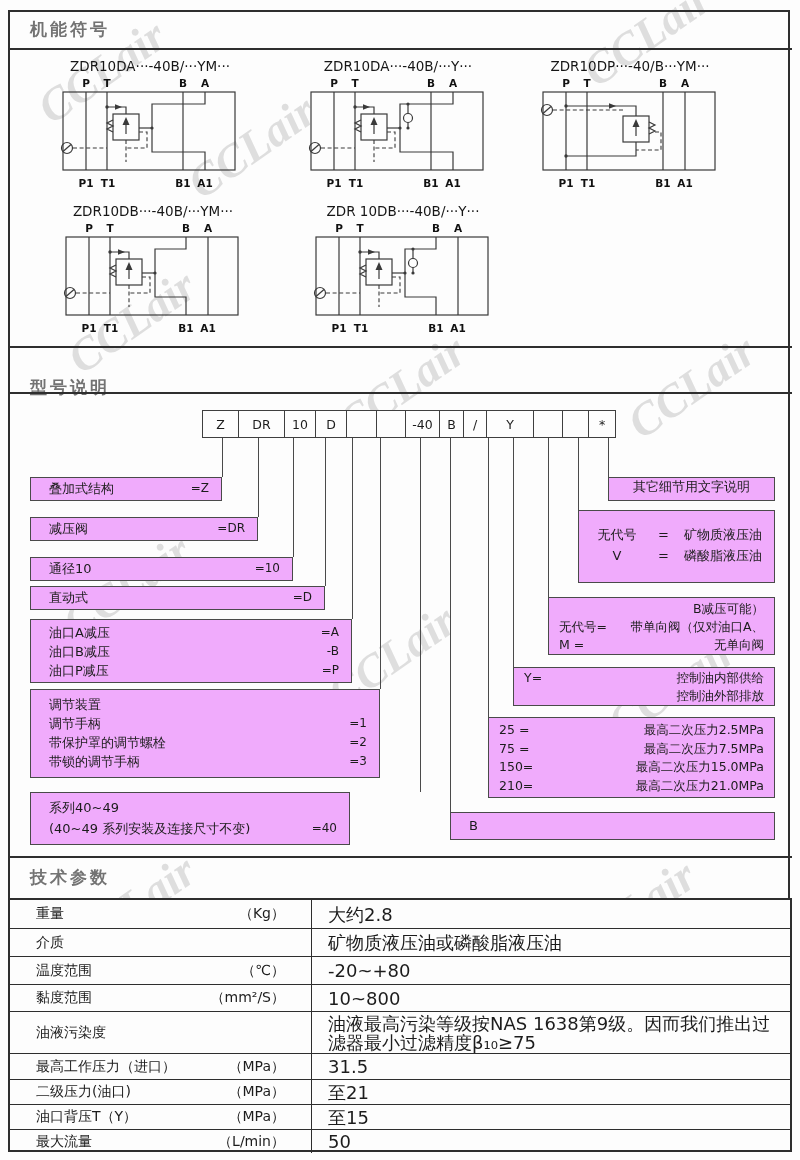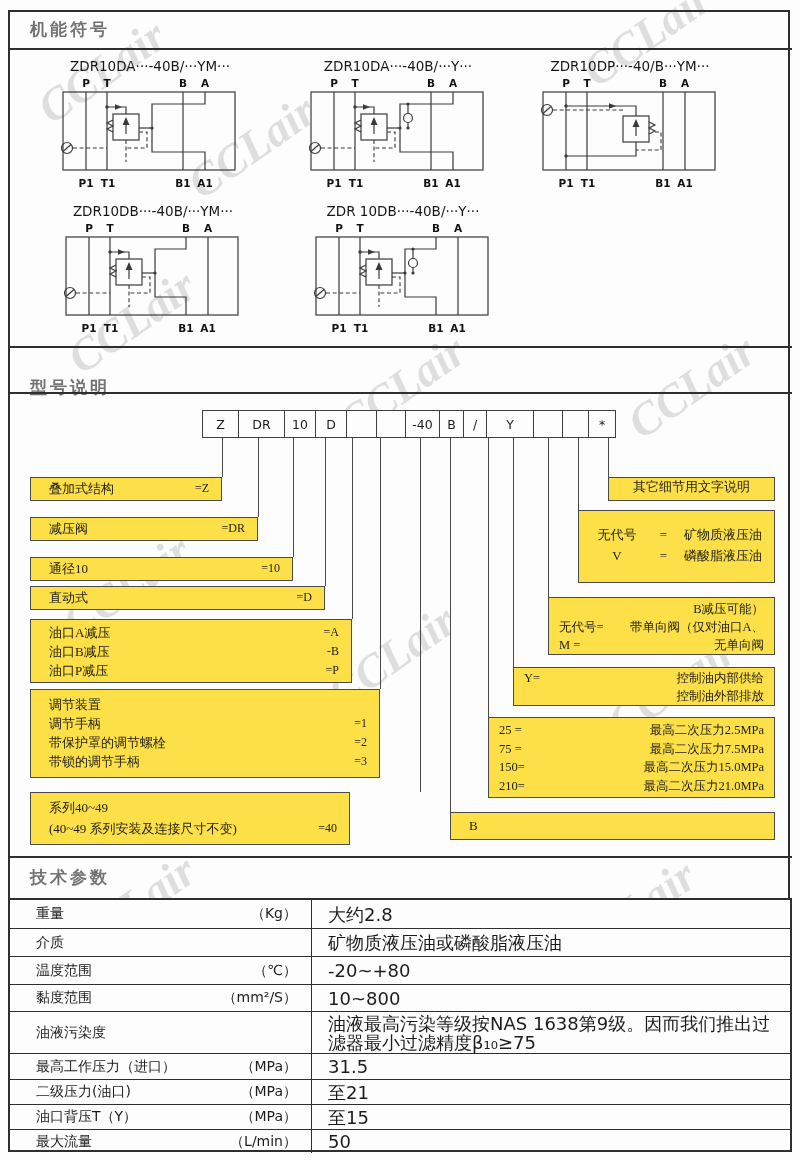--- a/index.html
+++ b/index.html
@@ -21,33 +21,33 @@
   .dsh{stroke:#3a3a3a;stroke-width:1.1;fill:none;stroke-dasharray:4,2.6;}
   .arr{fill:#3a3a3a;stroke:none;}
   .dot{fill:#3a3a3a;stroke:none;}
   .port{font-size:10.5px;font-weight:bold;fill:#111;text-anchor:middle;
         font-family:"DejaVu Sans","Liberation Sans",sans-serif;}
   
   .code-row{position:absolute;left:203px;top:410px;display:flex;z-index:2;}
   .cell{border:1.2px solid #3f3f3f;margin-left:-1px;height:28px;box-sizing:border-box;
         display:flex;align-items:center;justify-content:center;font-size:12.5px;background:#fdfdfd;}
   .vl{position:absolute;width:0;border-left:1.2px solid #4a4a4a;z-index:1;}
-  .lbox{position:absolute;border:1.2px solid #4a4a4a;box-sizing:border-box;background:#fde047;
-        font-size:13px;z-index:2;font-family:Liberation Serif, serif;}
+  .lbox{position:absolute;border:1.2px solid #4a4a4a;box-sizing:border-box;background:#f0abfc;
+        font-size:13px;z-index:2;}
   .lrow{display:flex;justify-content:space-between;align-items:center;padding:0 12px 0 18px;}
   .lrow .code{font-size:12px;}
   .centered{display:flex;justify-content:center;height:100%;}
   
   .ptable{position:absolute;left:8px;top:898px;width:784px;height:254px;border:2px solid #2e2e2e;
           box-sizing:border-box;display:flex;flex-direction:column;background:#fdfdfd;z-index:2;}
   .prow{display:flex;border-top:1.4px solid #2e2e2e;flex:0 0 auto;box-sizing:border-box;}
   .prow:first-child{border-top:none;}
   .prow:last-child{flex:1 1 auto;}
   .pleft{flex:0 0 302px;display:flex;justify-content:space-between;align-items:center;
-         padding:0 14px 0 26px;border-right:1.4px solid #2e2e2e;box-sizing:border-box;}
+         padding:0 26px 0 26px;border-right:1.4px solid #2e2e2e;box-sizing:border-box;}
   .pname,.punit{font-size:14px;}
   .pval{flex:1;display:flex;align-items:center;padding:2px 16px;font-size:18px;line-height:19px;}
 </style>
 </head>
 <body>
 
 <div class="page">
 
   <span class="wm" style="left:30px;top:45px">CCLair</span>
   <span class="wm" style="left:575px;top:8px">CCLair</span>

